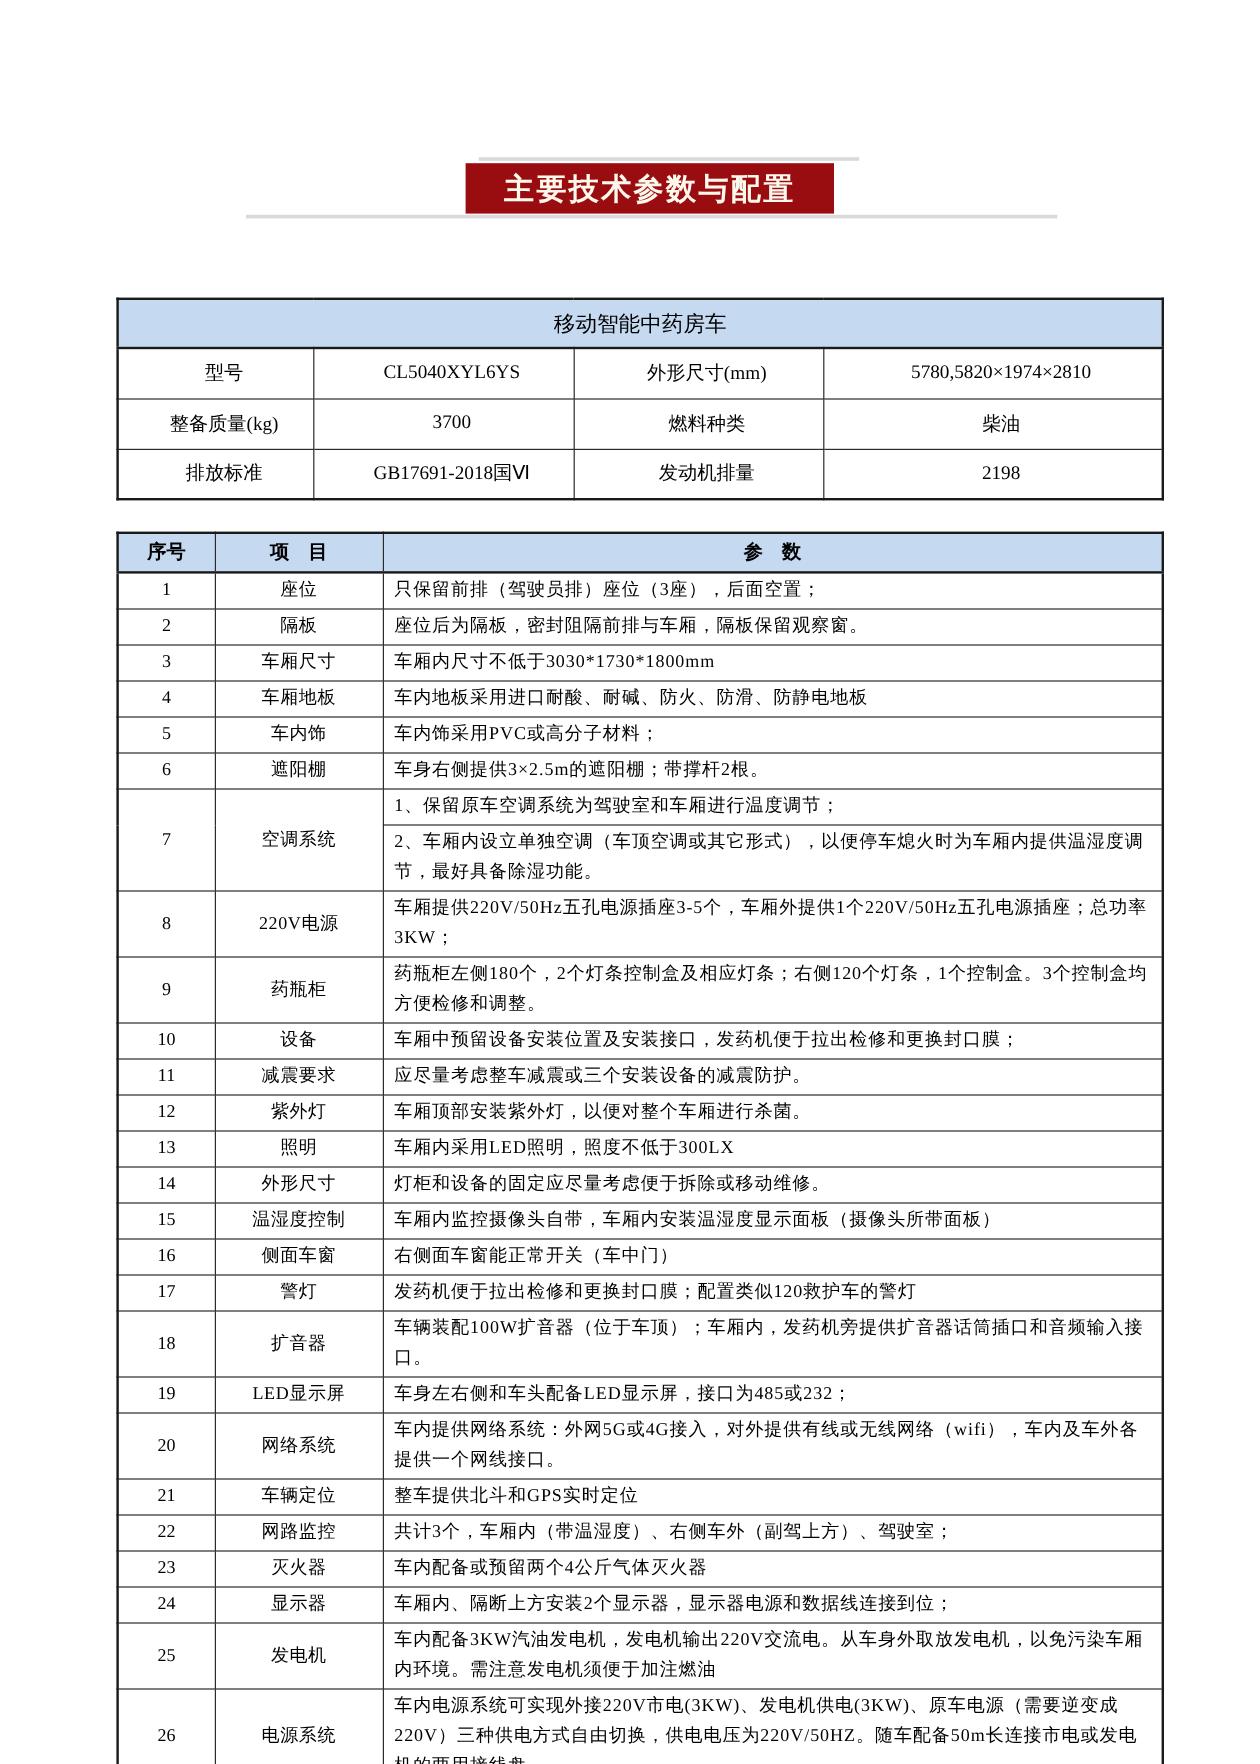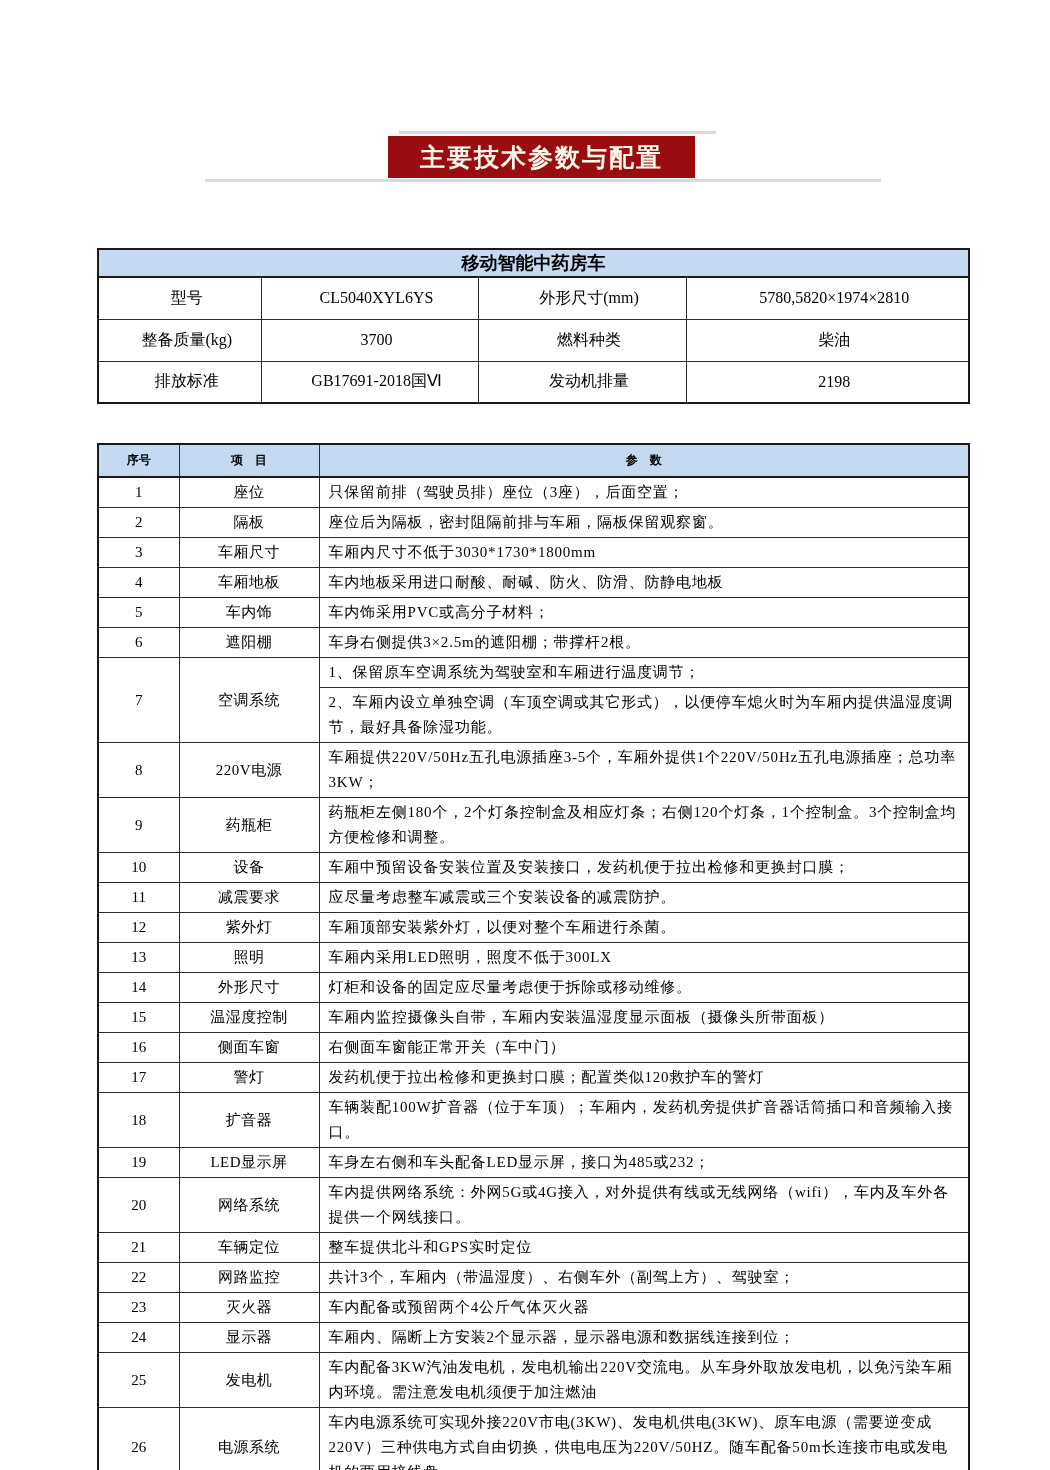--- a/index.html
+++ b/index.html
@@ -36,35 +36,35 @@
     table-layout: fixed;
     position: absolute; left: 97px; width: 871px;
     background: #fff;
   }
   td, th { border: 1px solid #2b2b2b; }
   table { border: 2px solid #1a1a1a; }
 
   
   .spec-table { top: 248px; }
   .spec-table th.spec-title {
-    background: #c5d9f1; height: 28px;
-    font-size: 18px; font-weight: 700; text-align: center;
+    background: #c5d9f1; height: 41px;
+    font-size: 18px; font-weight: 400; text-align: center;
     border-bottom: 2px solid #1a1a1a;
   }
   .spec-table td {
     height: 42px; text-align: center; vertical-align: middle;
     font-size: 16px;
     padding-left: 14px;
   }
 
   
   .config-table { top: 443px; }
   .config-table th {
     background: #c5d9f1; height: 33px;
-    font-size: 12px; font-weight: 700; text-align: center;
+    font-size: 16px; font-weight: 700; text-align: center;
     border-bottom: 2px solid #1a1a1a;
   }
   .config-table td {
     vertical-align: middle;
     font-size: 15px;
     line-height: 25px;
     padding: 2px 4px;
   }
   .config-table td.c-idx { text-align: center; font-size: 15px; }
   .config-table td.c-item { text-align: center; letter-spacing: 0.5px; }

